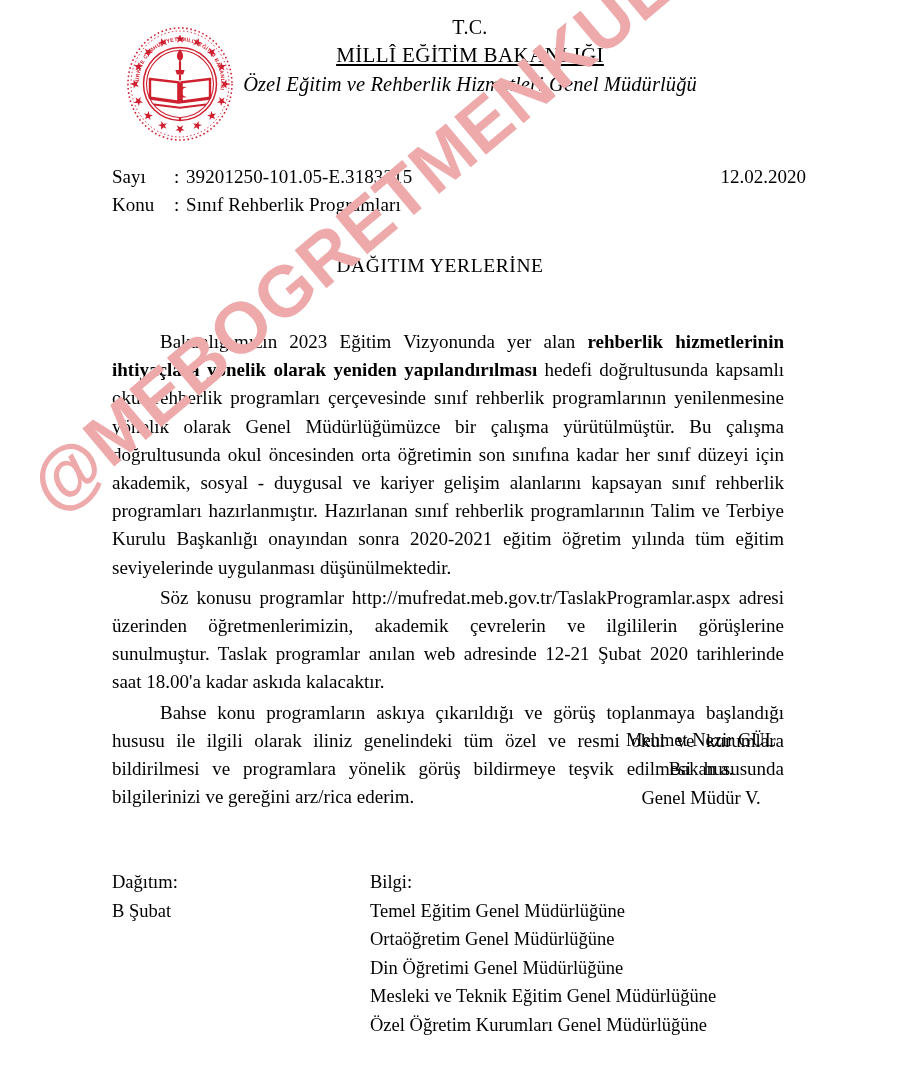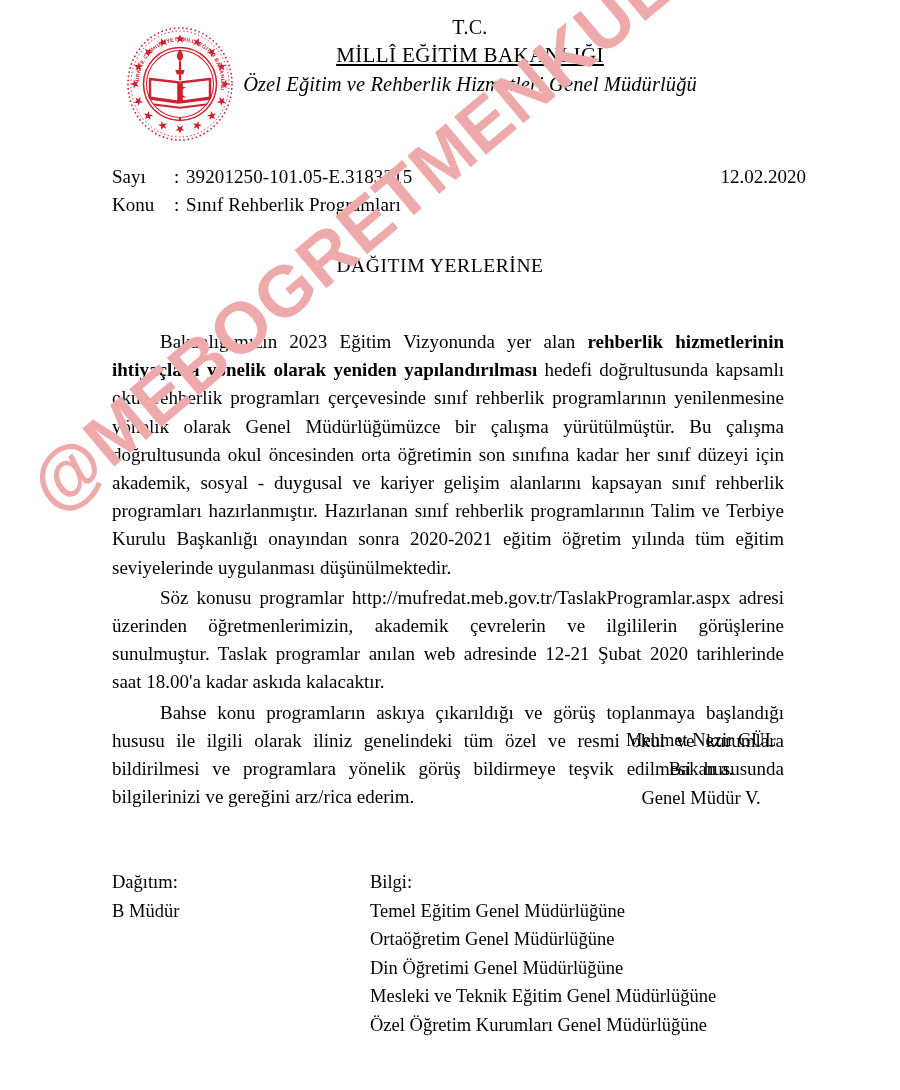--- a/index.html
+++ b/index.html
@@ -321,21 +321,21 @@
     <div>Mehmet Nezir GÜL</div>
     <div>Bakan a.</div>
     <div>Genel Müdür V.</div>
   </div>
 
   <div id="footer">
     <div class="cols">
 
       <div class="col-dagitim">
         <span class="list-title">Dağıtım:</span>
-        <span class="list-item">B Müdür</span>
+        <span class="list-item">B Şubat</span>
       </div>
 
       <div class="col-bilgi">
         <span class="list-title">Bilgi:</span>
         <span class="list-item">Temel Eğitim Genel Müdürlüğüne</span>
         <span class="list-item">Ortaöğretim Genel Müdürlüğüne</span>
         <span class="list-item">Din Öğretimi Genel Müdürlüğüne</span>
         <span class="list-item">Mesleki ve Teknik Eğitim Genel Müdürlüğüne</span>
         <span class="list-item">Özel Öğretim Kurumları Genel Müdürlüğüne</span>
       </div>

